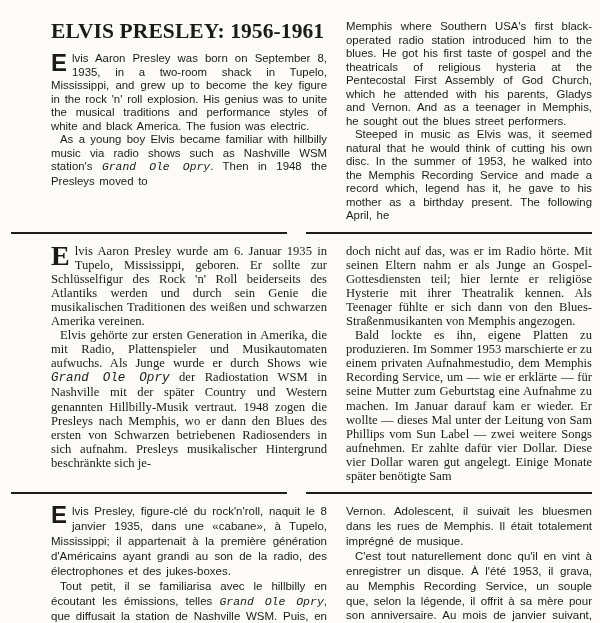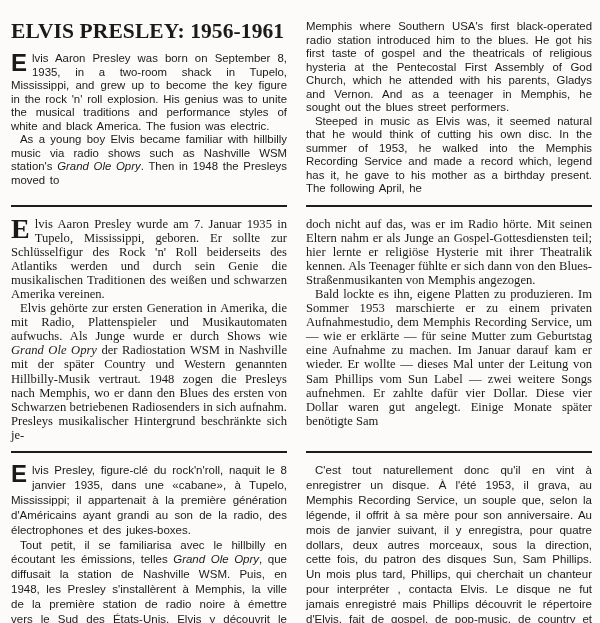--- a/index.html
+++ b/index.html
@@ -9,21 +9,21 @@
     width: 600px;
     height: 623px;
     margin: 0;
     background: #fcfbf9;
     box-sizing: border-box;
     padding: 20px 8px 0 11px;
     overflow: hidden;
     color: #1a1a1a;
   }
   .lang-section { display: flex; gap: 19px; align-items: flex-start; }
-  .col-left  { width: 276px; flex: none; }
+  .col-left  { width: 276px; flex: none; margin-left: 40px; }
   .col-right { flex: 1; min-width: 0; }
 
   .title {
     font-family: "Liberation Serif", serif;
     font-weight: bold;
     font-size: 21.5px;
     line-height: 22px;
     letter-spacing: 0.1px;
     margin: 0 0 10px 0;
     white-space: nowrap;
@@ -50,21 +50,21 @@
   .lang-de .dropcap {
     font-family: "Liberation Serif", serif;
     font-size: 28px; line-height: 22px;
   }
 
   .divider { display: flex; gap: 19px; margin: 9px 0 10px 0; }
   .divider .bar { height: 2px; background: #1d1d1d; }
   .divider .bar-left  { width: 276px; flex: none; }
   .divider .bar-right { flex: 1; }
 
-  i { font-style: italic; }
+  i { font-style: italic; font-family: Liberation Mono, monospace; }
 </style>
 </head>
 <body>
 
 <div class="page">
 
   <section class="lang-section lang-en">
     <div class="col-left">
       <h1 class="title">ELVIS PRESLEY: 1956-1961</h1>
       <p class="body-text"><span class="dropcap">E</span><span>lvis Aaron Presley was born on September 8, 1935, in a two-room shack in Tupelo, Mississippi, and grew up to become the key figure in the rock 'n' roll explosion. His genius was to unite the musical traditions and performance styles of white and black America. The fusion was electric.</span></p>
@@ -76,37 +76,38 @@
     </div>
   </section>
 
   <div class="divider">
     <span class="bar bar-left"></span>
     <span class="bar bar-right"></span>
   </div>
 
   <section class="lang-section lang-de">
     <div class="col-left">
-      <p class="body-text"><span class="dropcap">E</span><span>lvis Aaron Presley wurde am 7. Januar 1935 in Tupelo, Mississippi, geboren. Er sollte zur Schlüsselfigur des Rock 'n' Roll beiderseits des Atlantiks werden und durch sein Genie die musikalischen Traditionen des weißen und schwarzen Amerika vereinen.</span></p>
+      <p class="body-text"><span class="dropcap">E</span><span>lvis Aaron Presley wurde am 6. Januar 1935 in Tupelo, Mississippi, geboren. Er sollte zur Schlüsselfigur des Rock 'n' Roll beiderseits des Atlantiks werden und durch sein Genie die musikalischen Traditionen des weißen und schwarzen Amerika vereinen.</span></p>
       <p class="body-text indent">Elvis gehörte zur ersten Generation in Amerika, die mit Radio, Plattenspieler und Musikautomaten aufwuchs. Als Junge wurde er durch Shows wie <i>Grand Ole Opry</i> der Radiostation WSM in Nashville mit der später Country und Western genannten Hillbilly-Musik vertraut. 1948 zogen die Presleys nach Memphis, wo er dann den Blues des ersten von Schwarzen betriebenen Radiosenders in sich aufnahm. Presleys musikalischer Hintergrund beschränkte sich je-</p>
     </div>
     <div class="col-right">
       <p class="body-text">doch nicht auf das, was er im Radio hörte. Mit seinen Eltern nahm er als Junge an Gospel-Gottesdiensten teil; hier lernte er religiöse Hysterie mit ihrer Theatralik kennen. Als Teenager fühlte er sich dann von den Blues-Straßenmusikanten von Memphis angezogen.</p>
       <p class="body-text indent">Bald lockte es ihn, eigene Platten zu produzieren. Im Sommer 1953 marschierte er zu einem privaten Aufnahmestudio, dem Memphis Recording Service, um — wie er erklärte — für seine Mutter zum Geburtstag eine Aufnahme zu machen. Im Januar darauf kam er wieder. Er wollte — dieses Mal unter der Leitung von Sam Phillips vom Sun Label — zwei weitere Songs aufnehmen. Er zahlte dafür vier Dollar. Diese vier Dollar waren gut angelegt. Einige Monate später benötigte Sam</p>
     </div>
   </section>
 
   <div class="divider">
     <span class="bar bar-left"></span>
     <span class="bar bar-right"></span>
   </div>
 
   <section class="lang-section lang-fr">
     <div class="col-left">
       <p class="body-text"><span class="dropcap">E</span><span>lvis Presley, figure-clé du rock'n'roll, naquit le 8 janvier 1935, dans une «cabane», à Tupelo, Mississippi; il appartenait à la première génération d'Américains ayant grandi au son de la radio, des électrophones et des jukes-boxes.</span></p>
       <p class="body-text indent">Tout petit, il se familiarisa avec le hillbilly en écoutant les émissions, telles <i>Grand Ole Opry</i>, que diffusait la station de Nashville WSM. Puis, en 1948, les Presley s'installèrent à Memphis, la ville de la première station de radio noire à émettre vers le Sud des États-Unis. Elvis y découvrit le Blues, mais aussi, entre autres, le gospel qu'on chantait à la Pentecostal First Assembly of God Church qu'il fréquentait avec ses parents, Gladys et</p>
     </div>
     <div class="col-right">
+      <p class="body-text">Vernon. Adolescent, il suivait les bluesmen dans les rues de Memphis. Il était totalement imprégné de musique.</p>
       <p class="body-text indent">C'est tout naturellement donc qu'il en vint à enregistrer un disque. À l'été 1953, il grava, au Memphis Recording Service, un souple que, selon la légende, il offrit à sa mère pour son anniversaire. Au mois de janvier suivant, il y enregistra, pour quatre dollars, deux autres morceaux, sous la direction, cette fois, du patron des disques Sun, Sam Phillips. Un mois plus tard, Phillips, qui cherchait un chanteur pour interpréter , contacta Elvis. Le disque ne fut jamais enregistré mais Phillips découvrit le répertoire d'Elvis, fait de gospel, de pop-music, de country et de chansons de Dean Martin.</p>
     </div>
   </section>
 
 </div>
 
 </body></html>

